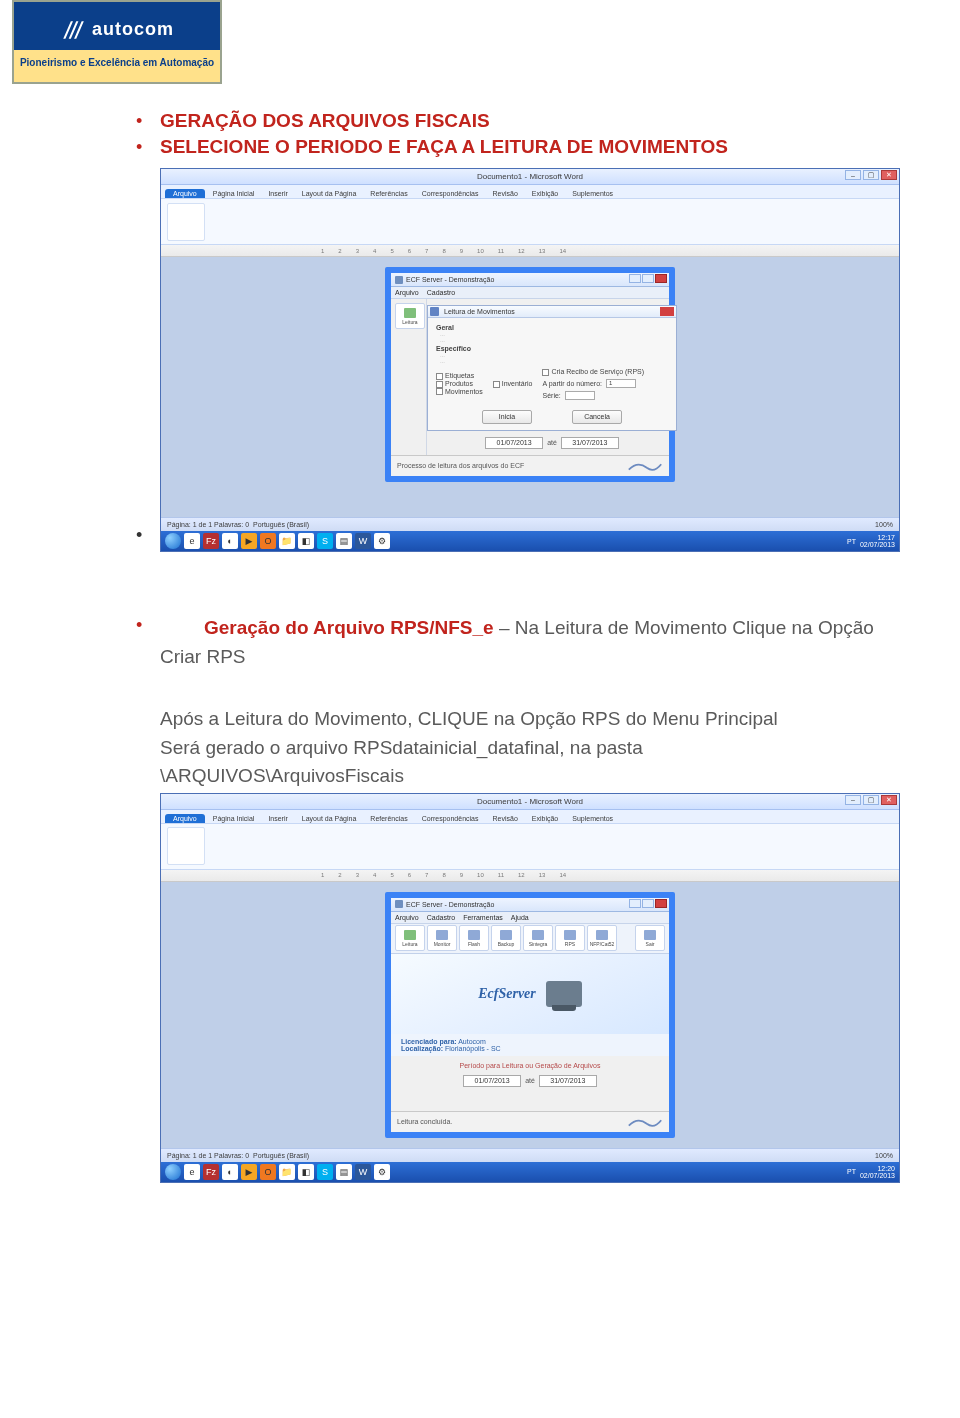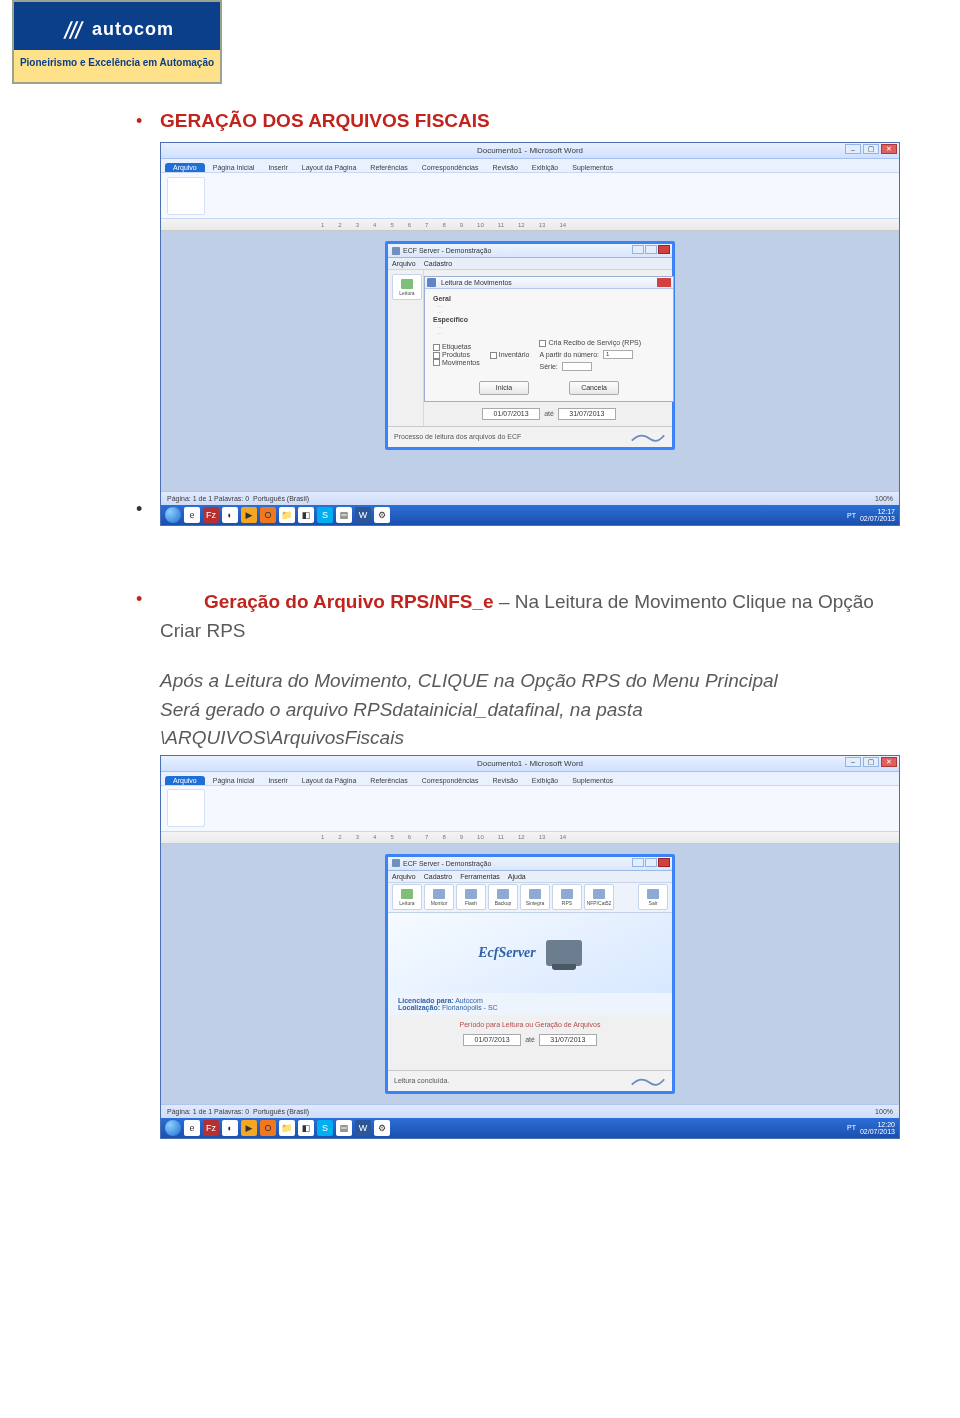--- a/index.html
+++ b/index.html
@@ -169,21 +169,21 @@
   .doc-area {
     background: #bfcfe8;
     padding: 10px 120px;
     display: flex;
     justify-content: center;
   }
   .doc-area.tall { min-height: 260px; align-items: flex-start; }
   .inner-app {
     width: 290px;
     background: #f0f0f0;
-    border: 3px solid #3b82f6;
+    border: 6px solid #3b82f6;
     border-radius: 2px;
     font-size: 7px;
     color: #333;
   }
   .inner-title {
     height: 14px;
     background: linear-gradient(#eef4ff, #d9e6fb);
     border-bottom: 1px solid #9db8e2;
     display: flex;
     align-items: center;
@@ -408,20 +408,21 @@
       </svg>
     <span>autocom</span>
   </div>
   <div class="tag">Pioneirismo e Excelência em Automação</div>
 </div>
 
 <div class="content">
 
   <ul class="bullet-list">
     <li><span class="red-heading">GERAÇÃO DOS ARQUIVOS FISCAIS</span></li>
+    <li><span class="red-heading">SELECIONE O PERIODO E FAÇA A LEITURA DE MOVIMENTOS</span></li>
   </ul>
 
   <div class="screenshot-holder">
     <div class="word-window">
       <div class="word-titlebar">
         <span>Documento1 - Microsoft Word</span>
         <div class="win-btns">
           <span>–</span>
           <span>▢</span>
           <span class="close">✕</span>
@@ -565,21 +566,21 @@
 
   <div class="section-gap"></div>
 
   <ul class="bullet-list">
     <li>
       <span class="body-text">
         <span class="lead">Geração do Arquivo RPS/NFS_e</span><span> – Na Leitura de Movimento Clique na Opção Criar RPS</span>
       </span>
     </li>
   </ul>
-  <div style="padding-left:24px; margin-top:22px;font-style:italic;">
+  <div style="padding-left:24px; margin-top:34px;">
     <p class="body-text">Após a Leitura do Movimento, CLIQUE na Opção RPS do Menu Principal</p>
     <p class="body-text">Será gerado o arquivo RPSdatainicial_datafinal,  na pasta</p>
     <p class="body-text">\ARQUIVOS\ArquivosFiscais</p>
   </div>
 
   <div style="padding-left:24px; margin-top:2px;">
     <div class="word-window">
       <div class="word-titlebar">
         <span>Documento1 - Microsoft Word</span>
         <div class="win-btns">

